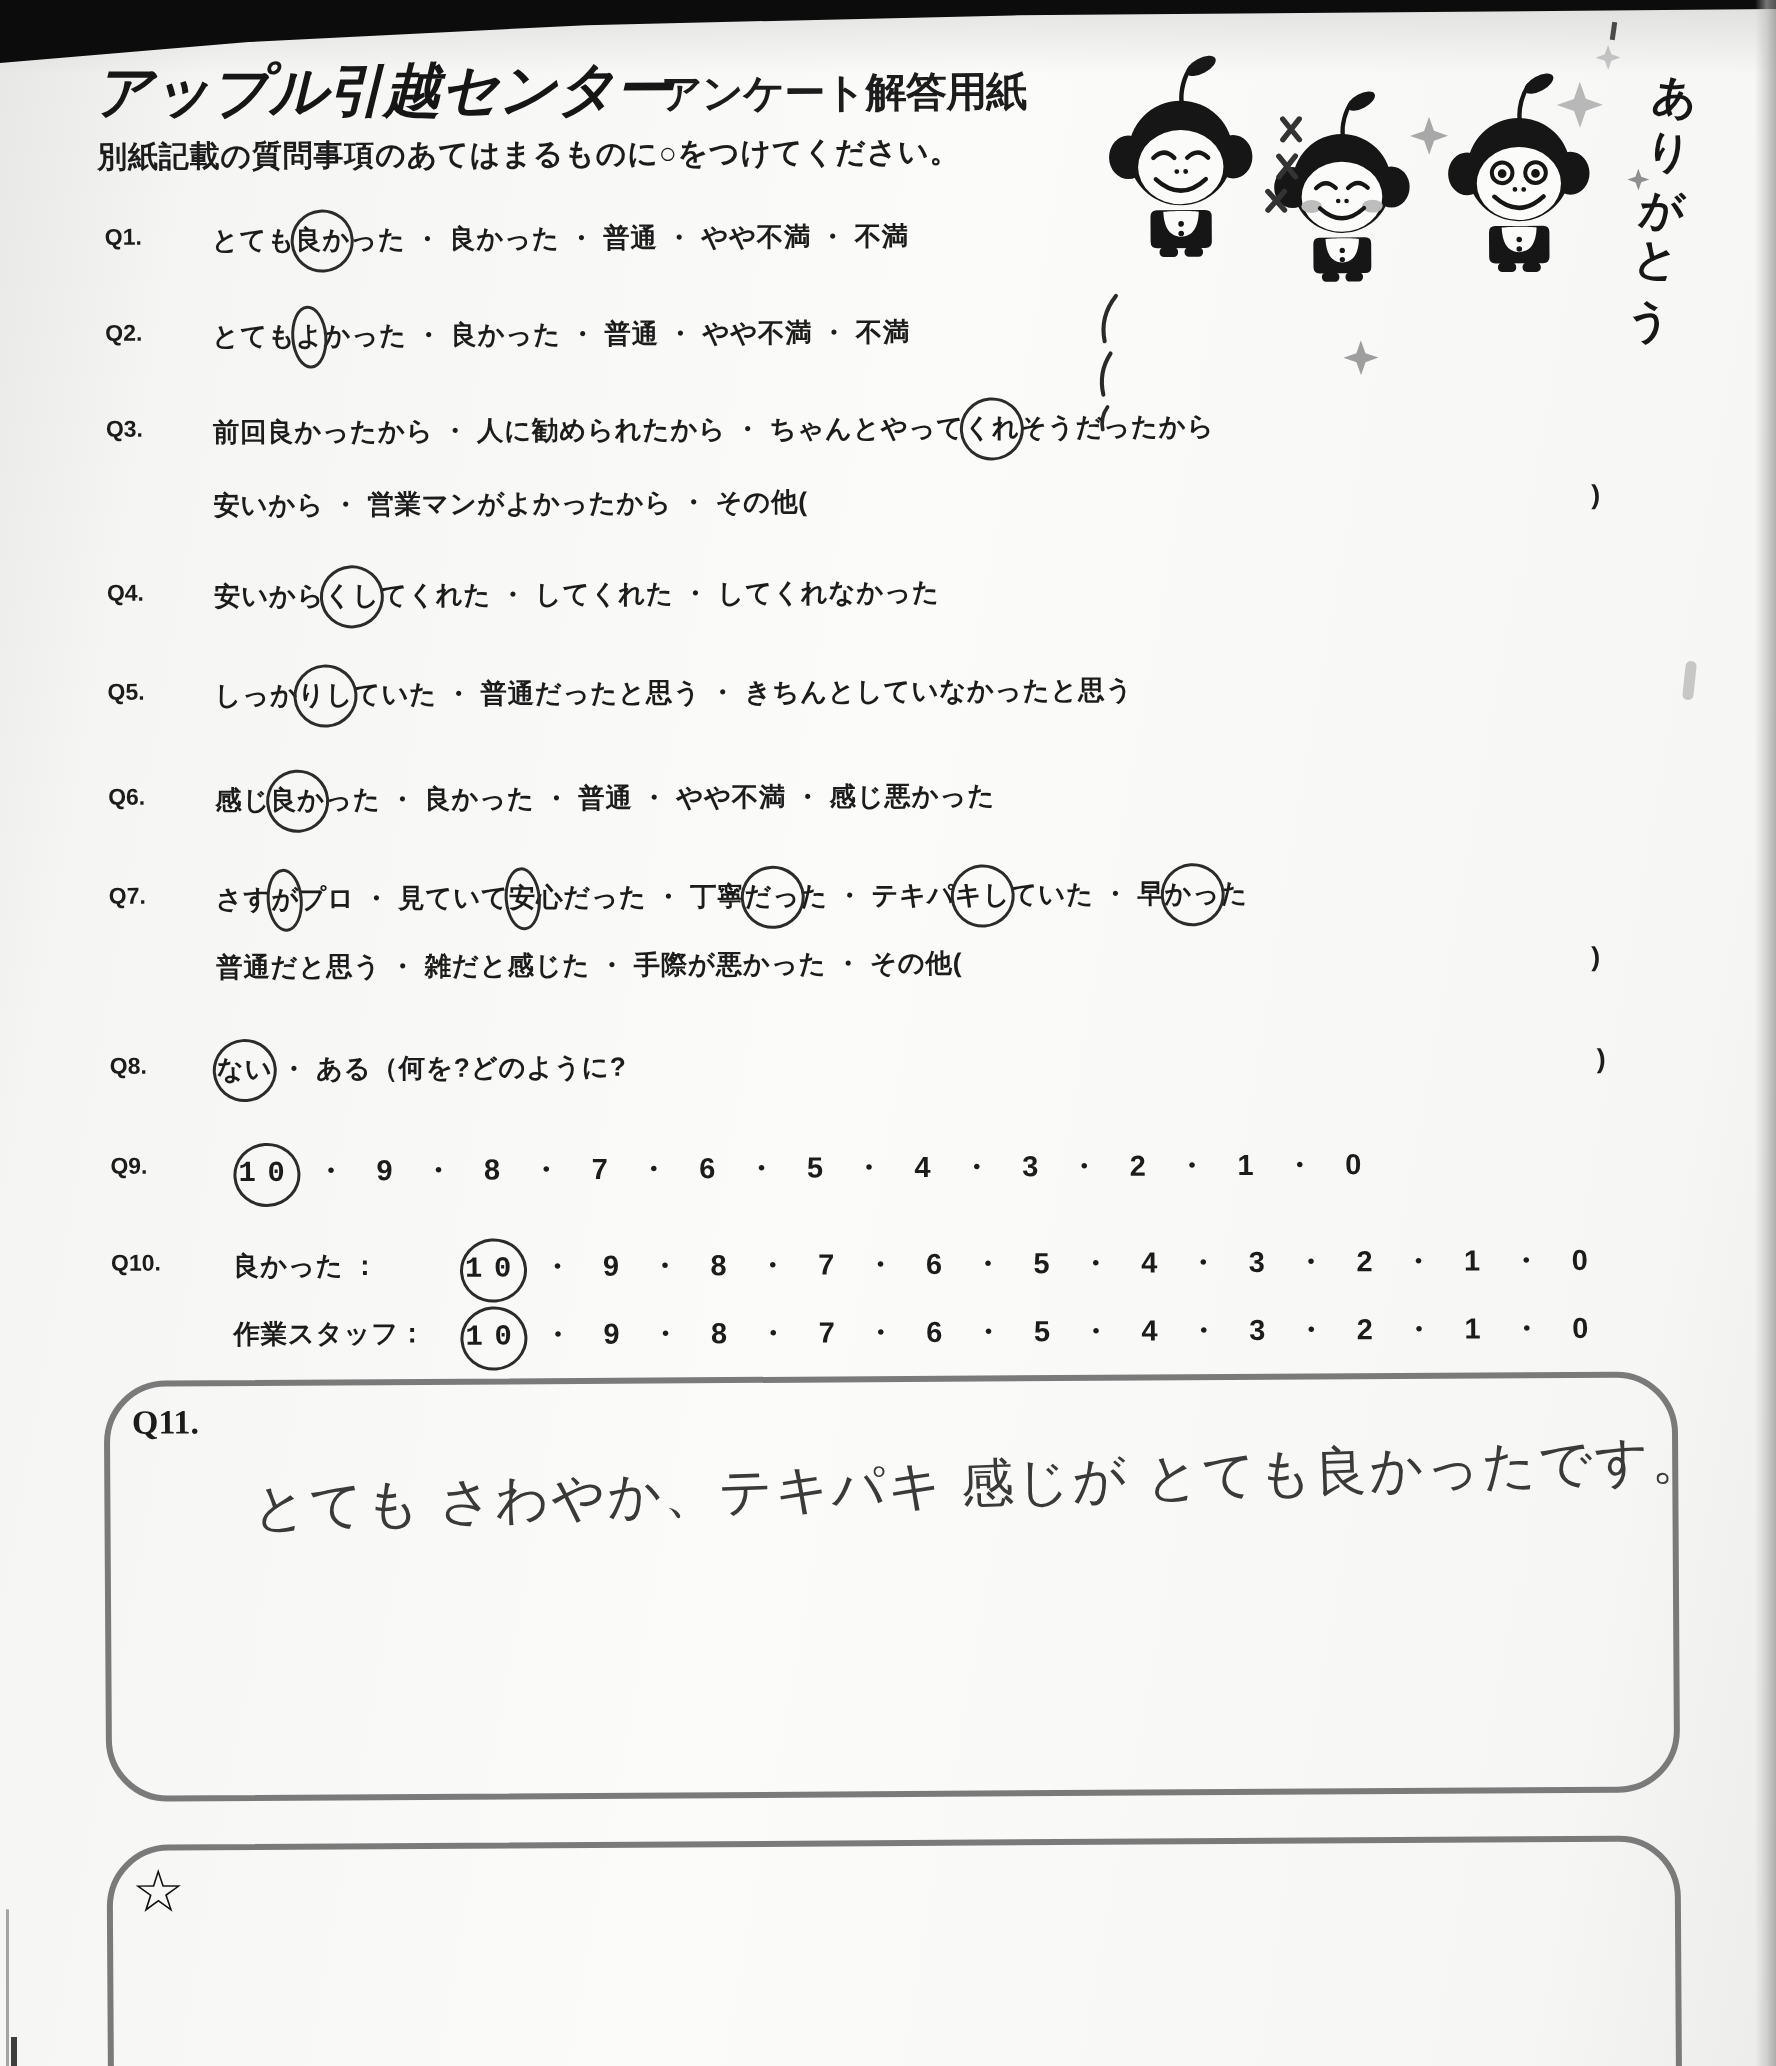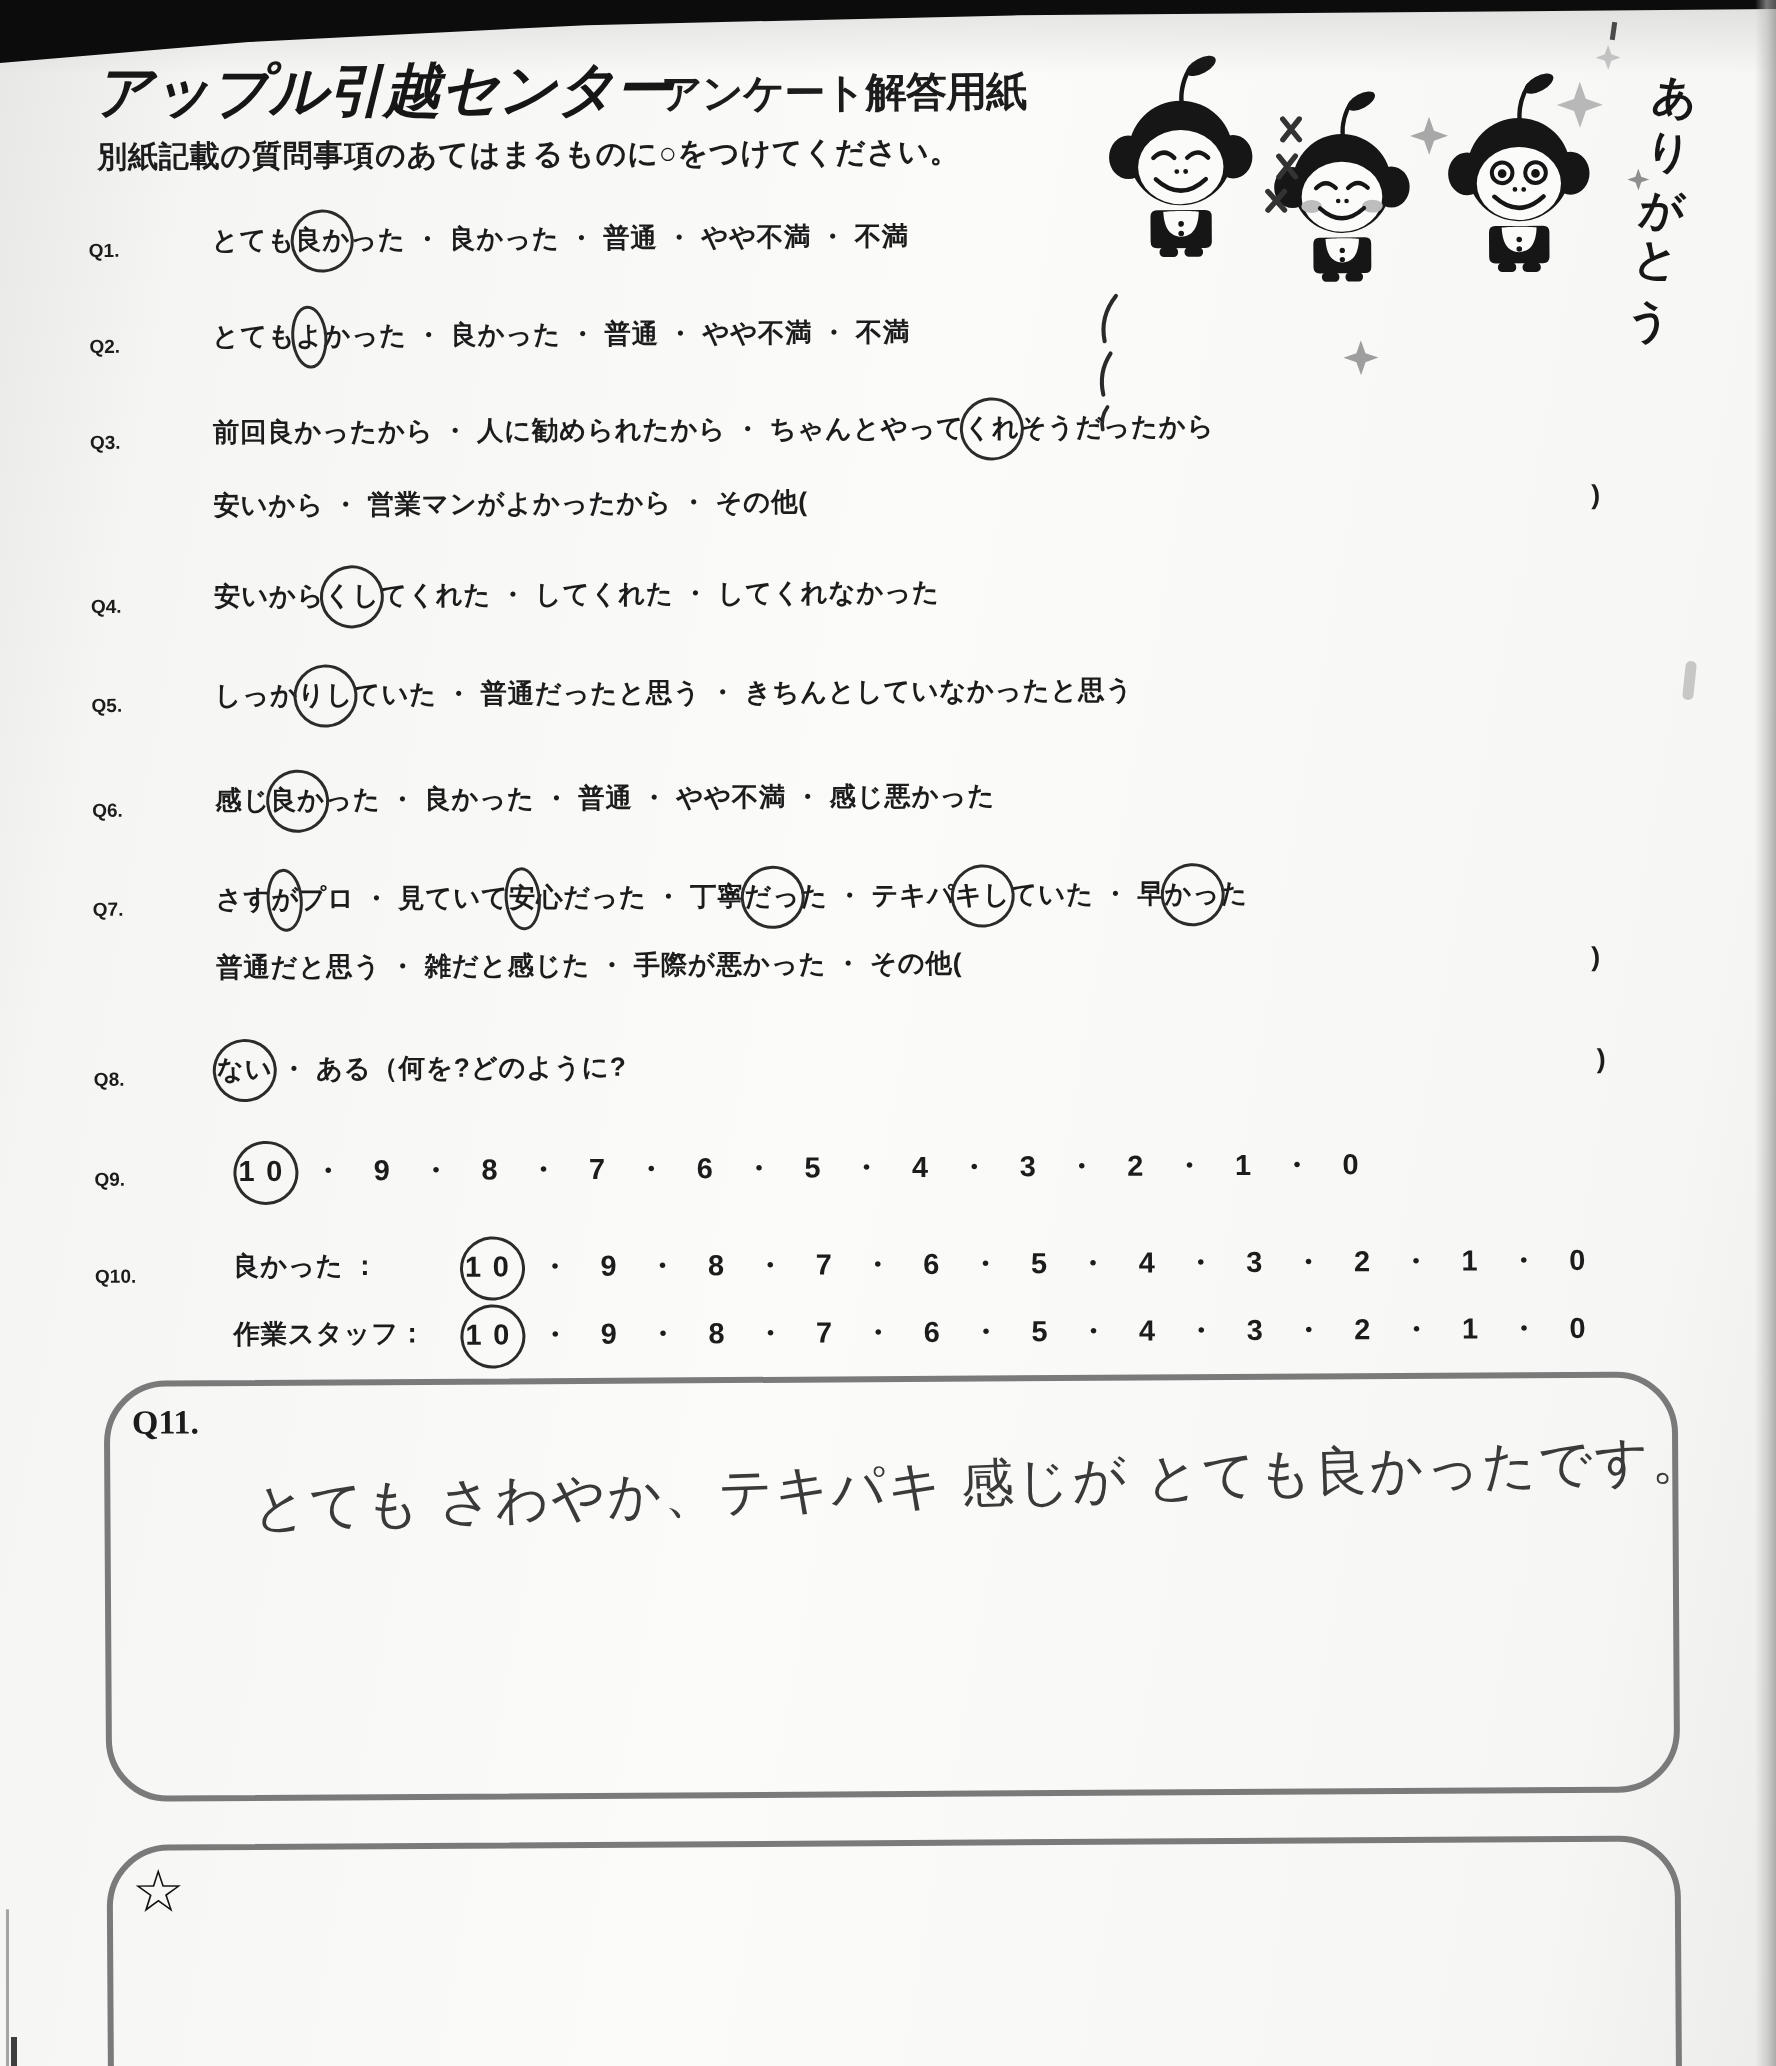--- a/index.html
+++ b/index.html
@@ -15,27 +15,27 @@
     background:linear-gradient(to left,#808080,#bdbdbd 45%,transparent);opacity:.6;z-index:9;}
   .edge-l1{position:absolute;left:5.8px;top:1909px;width:3.7px;height:397px;background:#606060;opacity:.55;border-radius:2.1px;z-index:9;}
   .edge-l2{position:absolute;left:11px;top:2037px;width:6.2px;height:471px;background:#1e1e1e;opacity:.85;z-index:9;}
   .smudge1{position:absolute;left:1684px;top:661px;width:10.7px;height:39px;background:#8f8f8f;opacity:.45;border-radius:5px;transform:rotate(6deg);z-index:9;}
   .smudge2{position:absolute;left:1611px;top:21.5px;width:5px;height:18px;background:#222;opacity:.8;transform:rotate(8deg);z-index:10;}
   
   .content{position:absolute;inset:0;transform:rotate(-.35deg);transform-origin:248px 124px;}
   .t1{position:absolute;left:94px;top:53px;font-size:58px;font-weight:900;font-style:italic;letter-spacing:-1.2px;color:#161616;white-space:nowrap;}
   .t2{position:absolute;left:661px;top:69px;font-size:41px;font-weight:800;letter-spacing:-0.8px;white-space:nowrap;}
   .subtitle{position:absolute;left:97px;top:136px;font-size:30px;font-weight:600;letter-spacing:0.8px;white-space:nowrap;}
-  .qlabel{position:absolute;left:88px;font-size:19px;font-weight:600;white-space:nowrap;margin-top:16px;}
+  .qlabel{position:absolute;left:104px;font-size:23px;font-weight:600;white-space:nowrap;}
   .qrow{position:absolute;left:211px;font-size:26.4px;font-weight:600;letter-spacing:0.8px;white-space:nowrap;}
   .nums{font-size:29px;letter-spacing:11.6px;font-weight:600;}
   .q10lab{position:absolute;left:226px;font-size:26.4px;font-weight:600;white-space:nowrap;letter-spacing:0.8px;}
   .numrow{position:absolute;left:458px;white-space:nowrap;}
   .paren{position:absolute;font-size:27px;font-weight:600;}
-  .circ{position:relative;display:inline-block;}
+  .circ{position:relative;display:inline-block;font-family:Liberation Mono, monospace;}
   .circ::after{content:"";position:absolute;left:-.16em;right:-.16em;top:-.5em;bottom:-.56em;
     border:3.7px solid #2b2b2b;border-radius:50%;transform:rotate(-4deg);}
   .bigbox{position:absolute;left:96px;width:1574px;border:6.6px solid #7a7a7a;border-radius:62px;box-sizing:border-box;}
   .q11label{position:absolute;left:124px;top:1403px;font-family:"Liberation Serif","DejaVu Serif",serif;font-size:34px;font-weight:600;}
   .hand{color:#3a3a3a;font-weight:500;}
   .comment{position:absolute;left:244px;top:1453px;font-size:53px;letter-spacing:2.1px;transform:rotate(-1.6deg);white-space:nowrap;}
   .star{position:absolute;left:121px;top:1856px;font-size:59px;color:#111;}
   
   .mascots{position:absolute;left:1091px;top:41px;width:669px;height:537px;}
   .monkey{position:absolute;}

